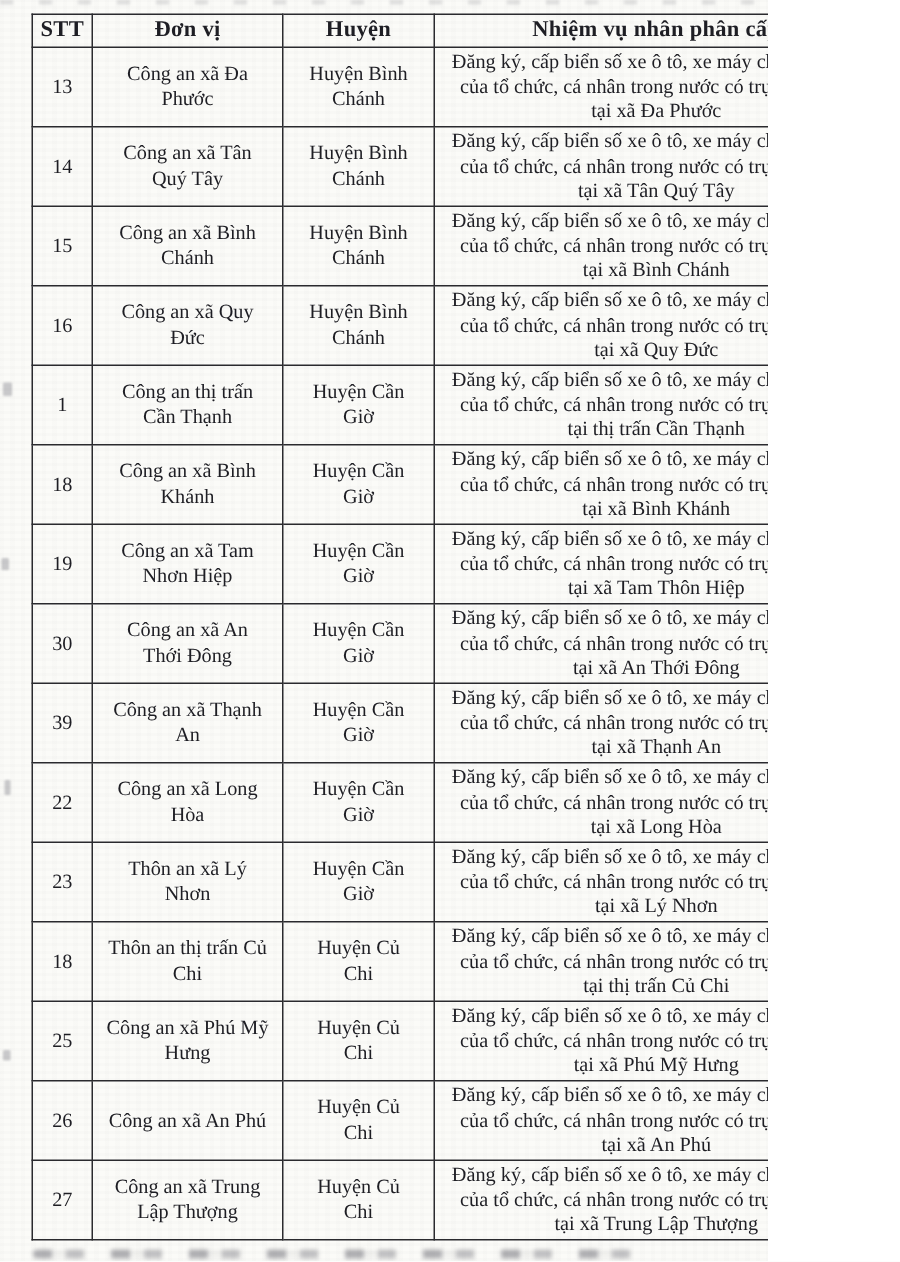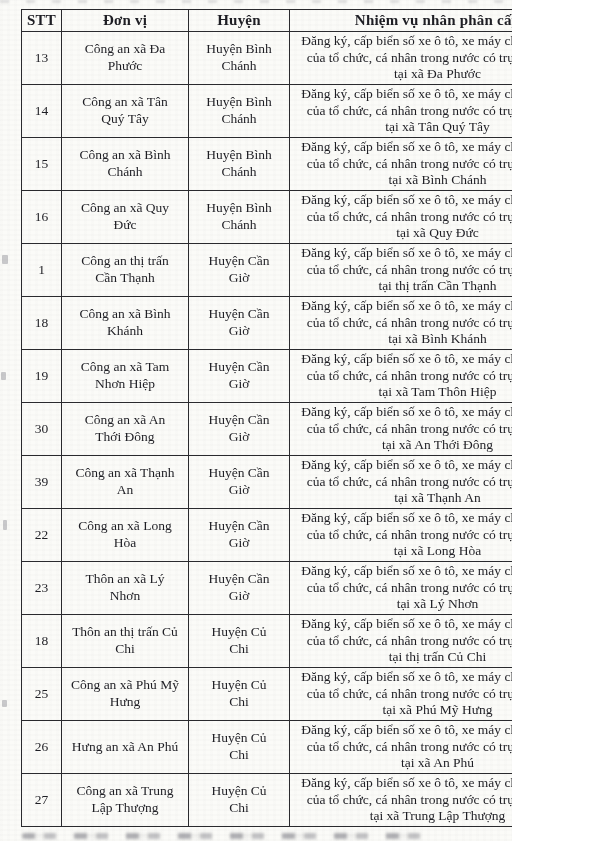--- a/index.html
+++ b/index.html
@@ -269,21 +269,21 @@
             <div class="wrap">Huyện Củ Chi</div>
           </td>
       <td class="c-task">
             <div class="wrap">Đăng ký, cấp biển số xe ô tô, xe máy chuyên dùng của tổ chức, cá nhân trong nước có trụ sở, cư trú tại xã Phú Mỹ Hưng</div>
           </td>
     </tr>
 
     <tr class="data-row">
       <td class="c-stt">26</td>
       <td class="c-donvi">
-            <div class="wrap">Hưng an xã An Phú</div>
+            <div class="wrap">Công an xã An Phú</div>
           </td>
       <td class="c-huyen">
             <div class="wrap">Huyện Củ Chi</div>
           </td>
       <td class="c-task">
             <div class="wrap">Đăng ký, cấp biển số xe ô tô, xe máy chuyên dùng của tổ chức, cá nhân trong nước có trụ sở, cư trú tại xã An Phú</div>
           </td>
     </tr>
 
     <tr class="data-row">

